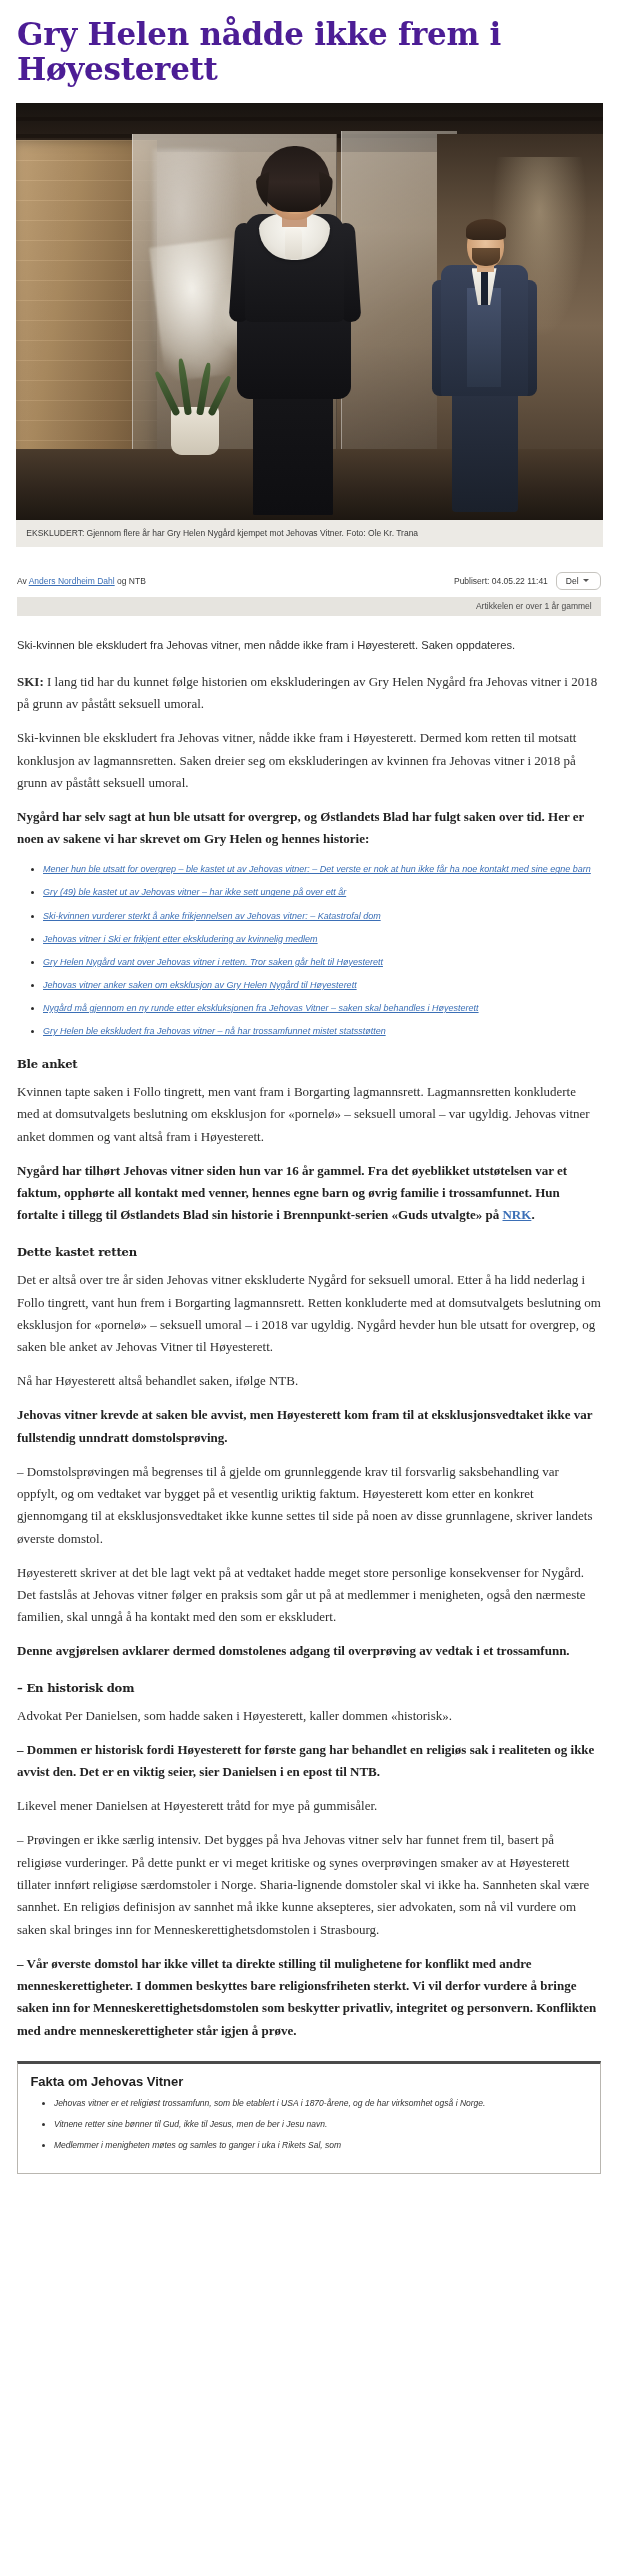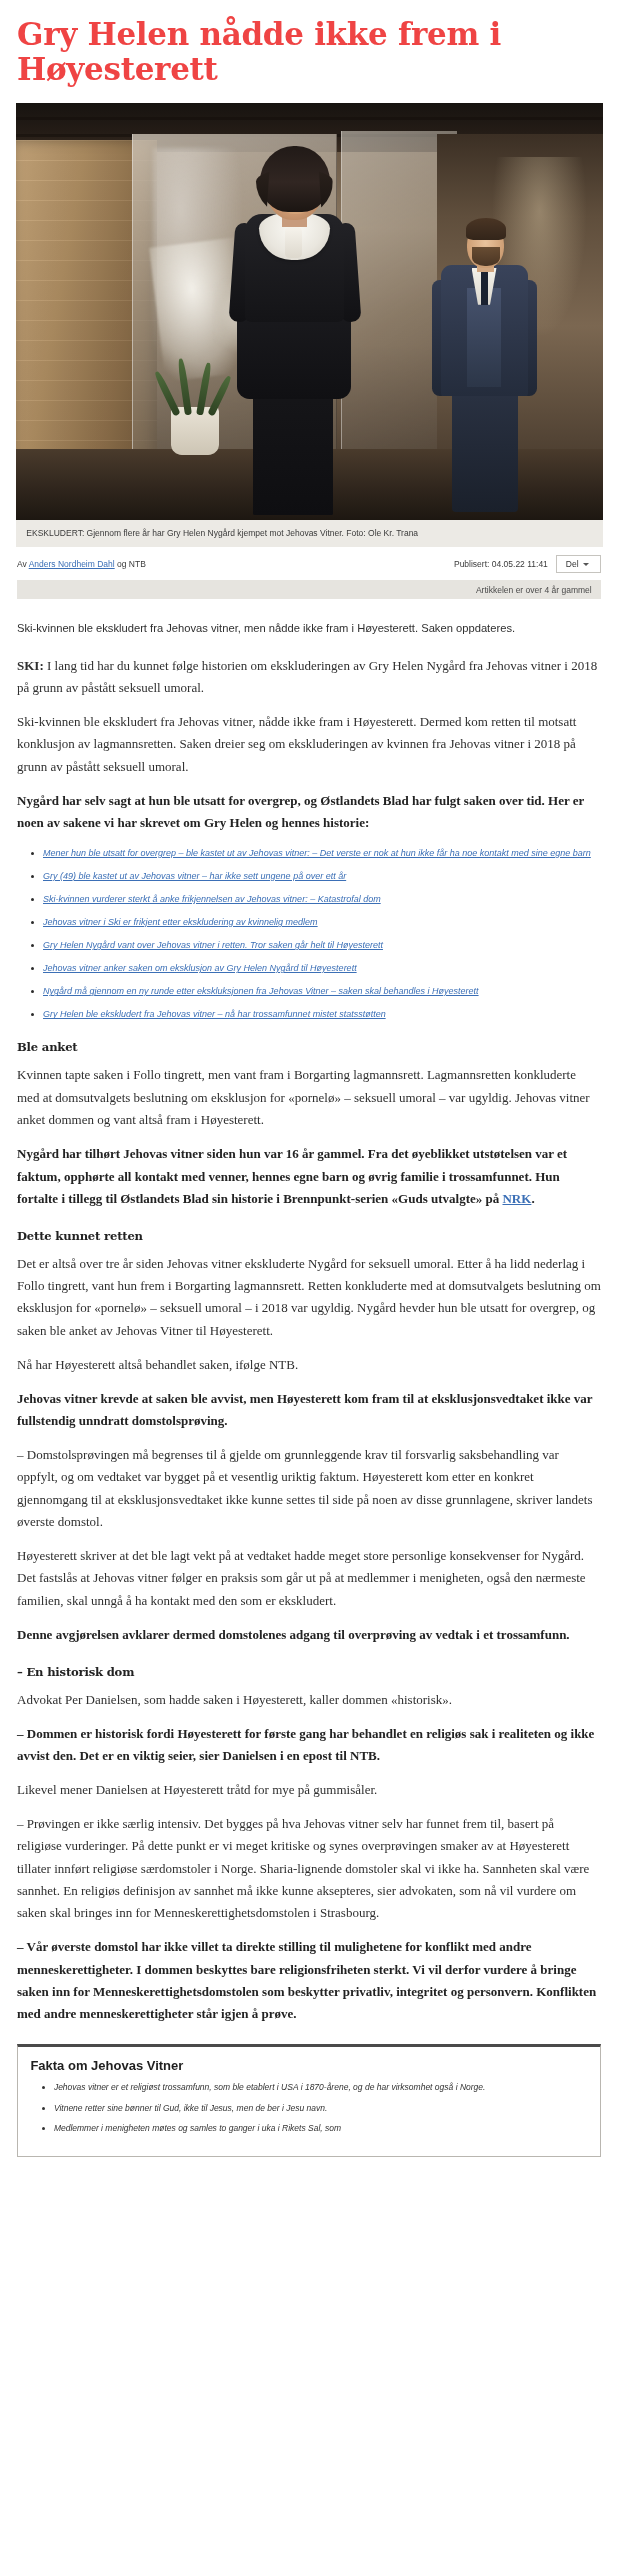--- a/index.html
+++ b/index.html
@@ -20,29 +20,29 @@
     padding-bottom: 139px;
   }
 
   
   .headline {
     font-family: "DejaVu Serif", "Liberation Serif", serif;
     font-weight: 700;
     font-size: 31px;
     line-height: 1.13;
     letter-spacing: -0.3px;
-    color: #ef4444;
+    color: #4c1d95;
     margin: 17px 0 15.5px 0;
     padding: 0 17px;
   }
 
   
   .hero {
     width: 587px;
-    margin: 0 auto;
+    margin: 16px auto;
     position: relative;
   }
   .hero-photo {
     width: 587px;
     height: 417px;
     position: relative;
     overflow: hidden;
     background: #6b5b4b;
   }
   
@@ -211,21 +211,21 @@
   .byline { white-space: nowrap; }
   .byline .author { color: #3b6fb6; }
   .byline-right { display:flex; align-items:center; gap:7.7px; white-space: nowrap; }
   .pubdate { color:#3a3a3a; font-size: 8.5px; }
   .share-btn {
     border: 0.8px solid #c6c4bf;
     background: #fff;
     color: #333;
     font-size: 8.5px;
     padding: 3.1px 10.8px 3.1px 9.3px;
-    border-radius: 0;
+    border-radius: 6px;
     display: inline-flex;
     align-items: center;
     gap: 4.6px;
     cursor: pointer;
     font-family: "Liberation Sans", sans-serif;
   }
   .chev { width:0;height:0;border-left:3.1px solid transparent;border-right:3.1px solid transparent;border-top:3.9px solid #555; }
 
   
   .old-bar {
@@ -392,21 +392,21 @@
     </div>
     <div class="byline-right">
       <span class="pubdate">Publisert: 04.05.22 11:41</span>
       <button class="share-btn">
         <span>Del</span>
         <span class="chev"></span>
       </button>
     </div>
   </div>
 
-  <div class="old-bar">Artikkelen er over 4 år gammel</div>
+  <div class="old-bar">Artikkelen er over 1 år gammel</div>
 
   <div class="body">
     <p class="lede">Ski-kvinnen ble ekskludert fra Jehovas vitner, men nådde ikke fram i Høyesterett. Saken oppdateres.</p>
 
     <p class="para">
       <span class="lead-in">SKI:</span><span> I lang tid har du kunnet følge historien om ekskluderingen av Gry Helen Nygård fra Jehovas vitner i 2018 på grunn av påstått seksuell umoral.</span>
     </p>
 
     <p class="para">Ski-kvinnen ble ekskludert fra Jehovas vitner, nådde ikke fram i Høyesterett. Dermed kom retten til motsatt konklusjon av lagmannsretten. Saken dreier seg om ekskluderingen av kvinnen fra Jehovas vitner i 2018 på grunn av påstått seksuell umoral.</p>
 
@@ -422,21 +422,21 @@
       <li><a href="#">Nygård må gjennom en ny runde etter ekskluksjonen fra Jehovas Vitner – saken skal behandles i Høyesterett</a></li>
       <li><a href="#">Gry Helen ble ekskludert fra Jehovas vitner – nå har trossamfunnet mistet statsstøtten</a></li>
     </ul>
 
     <h2 class="sub">Ble anket</h2>
     <p class="para">Kvinnen tapte saken i Follo tingrett, men vant fram i Borgarting lagmannsrett. Lagmannsretten konkluderte med at domsutvalgets beslutning om eksklusjon for «pornelø» – seksuell umoral – var ugyldig. Jehovas vitner anket dommen og vant altså fram i Høyesterett.</p>
     <p class="para bold">
       <span>Nygård har tilhørt Jehovas vitner siden hun var 16 år gammel. Fra det øyeblikket utstøtelsen var et faktum, opphørte all kontakt med venner, hennes egne barn og øvrig familie i trossamfunnet. Hun fortalte i tillegg til Østlandets Blad sin historie i Brennpunkt-serien «Guds utvalgte» på </span><a class="ingress-link" href="#">NRK</a><span>.</span>
     </p>
 
-    <h2 class="sub">Dette kunnet retten</h2>
+    <h2 class="sub">Dette kastet retten</h2>
     <p class="para">Det er altså over tre år siden Jehovas vitner ekskluderte Nygård for seksuell umoral. Etter å ha lidd nederlag i Follo tingrett, vant hun frem i Borgarting lagmannsrett. Retten konkluderte med at domsutvalgets beslutning om eksklusjon for «pornelø» – seksuell umoral – i 2018 var ugyldig. Nygård hevder hun ble utsatt for overgrep, og saken ble anket av Jehovas Vitner til Høyesterett.</p>
     <p class="para">Nå har Høyesterett altså behandlet saken, ifølge NTB.</p>
     <p class="para bold">Jehovas vitner krevde at saken ble avvist, men Høyesterett kom fram til at eksklusjonsvedtaket ikke var fullstendig unndratt domstolsprøving.</p>
     <p class="para">– Domstolsprøvingen må begrenses til å gjelde om grunnleggende krav til forsvarlig saksbehandling var oppfylt, og om vedtaket var bygget på et vesentlig uriktig faktum. Høyesterett kom etter en konkret gjennomgang til at eksklusjonsvedtaket ikke kunne settes til side på noen av disse grunnlagene, skriver landets øverste domstol.</p>
     <p class="para">Høyesterett skriver at det ble lagt vekt på at vedtaket hadde meget store personlige konsekvenser for Nygård. Det fastslås at Jehovas vitner følger en praksis som går ut på at medlemmer i menigheten, også den nærmeste familien, skal unngå å ha kontakt med den som er ekskludert.</p>
     <p class="para bold">Denne avgjørelsen avklarer dermed domstolenes adgang til overprøving av vedtak i et trossamfunn.</p>
 
     <h2 class="sub">– En historisk dom</h2>
     <p class="para">Advokat Per Danielsen, som hadde saken i Høyesterett, kaller dommen «historisk».</p>
     <p class="para bold">– Dommen er historisk fordi Høyesterett for første gang har behandlet en religiøs sak i realiteten og ikke avvist den. Det er en viktig seier, sier Danielsen i en epost til NTB.</p>

